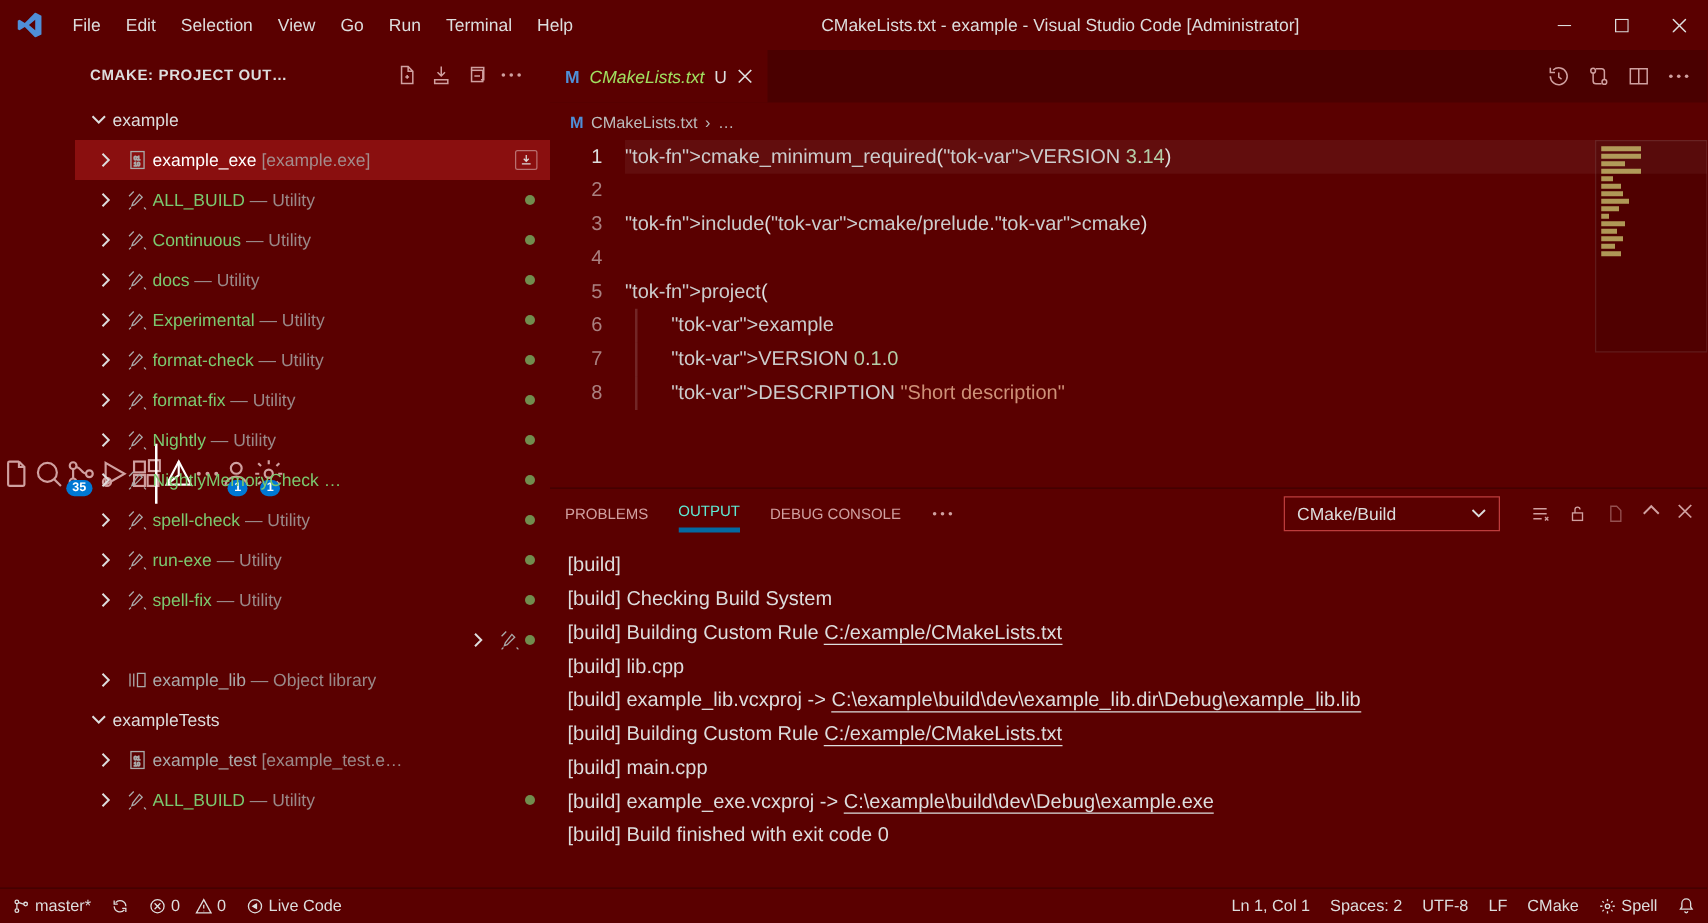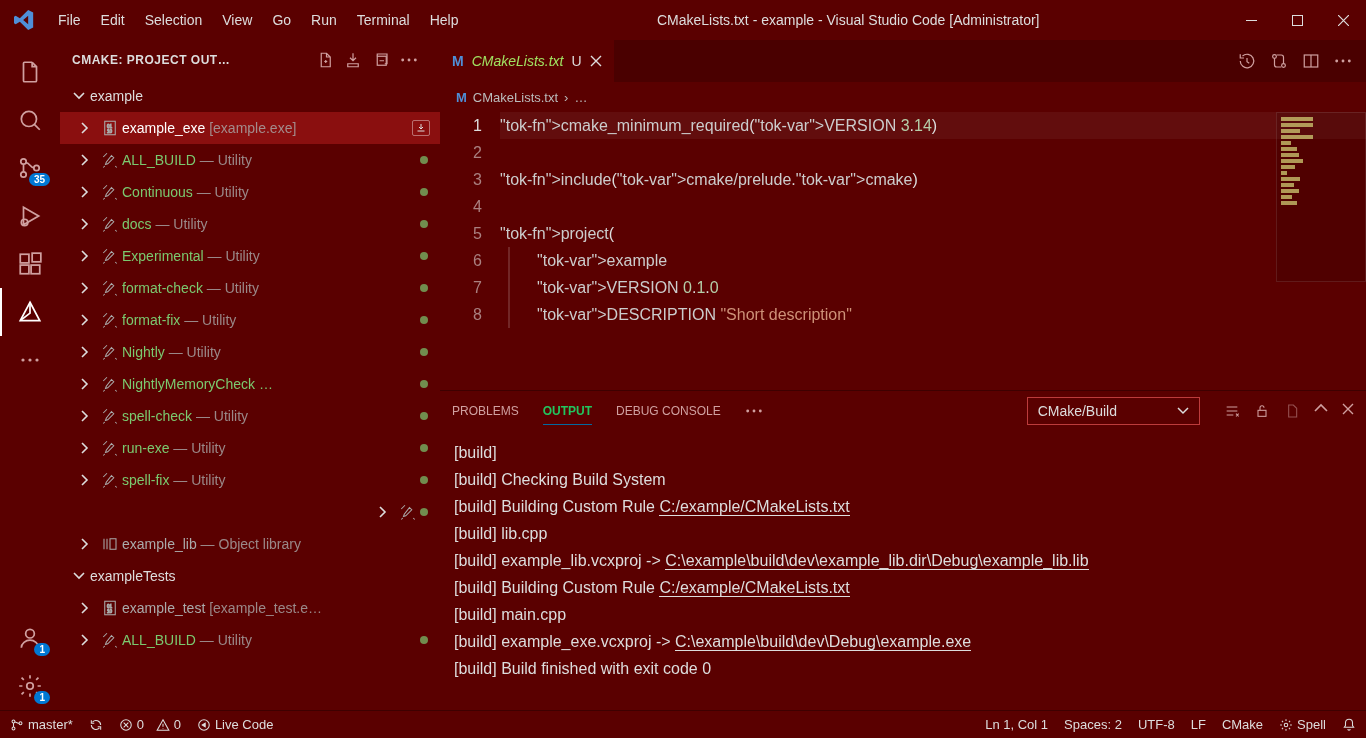--- a/index.html
+++ b/index.html
@@ -6,21 +6,21 @@
 body { background: #5a0000; color: #ccc; width: 1366px; height: 738px; overflow: hidden; display: flex; flex-direction: column; }
 .titlebar { height: 40px; background: #5a0000; display: flex; align-items: center; font-size: 14px; color: #ddd; }
 .titlebar .vscode-icon { width: 48px; display: flex; justify-content: center; }
 .menu-item { padding: 0 10px; cursor: pointer; }
 .titlebar .title { flex: 1; text-align: center; color: #ddd; }
 .win-controls { display: flex; }
 .win-btn { width: 46px; height: 40px; display: flex; align-items: center; justify-content: center; cursor: pointer; }
 
 .main { flex: 1; display: flex; min-height: 0; }
 
-.activitybar { width: 60px; background: #5a0000; display: flex; flex-direction: column; align-items: center; padding-top: 8px; }
+.activitybar { width: 60px; background: #5a0000; display: flex; flex-direction: row; align-items: center; padding-top: 8px; }
 .act-item { width: 48px; height: 48px; display: flex; align-items: center; justify-content: center; color: #d0a0a0; cursor: pointer; position: relative; }
 .act-item.active { color: #fff; }
 .act-item.active::before { content: ""; position: absolute; left: -6px; top: 0; bottom: 0; width: 2px; background: #fff; }
 .act-badge { position: absolute; bottom: 6px; right: 4px; background: #0078d4; color: #fff; font-size: 10px; border-radius: 10px; padding: 1px 5px; font-weight: bold; }
 .act-spacer { flex: 1; }
 
 .sidebar { width: 380px; background: #5a0000; display: flex; flex-direction: column; }
 .sidebar-header { height: 40px; display: flex; align-items: center; padding: 0 12px; color: #ddd; font-size: 12px; font-weight: 600; letter-spacing: 0.5px; }
 .sidebar-header .lbl { flex: 1; white-space: nowrap; overflow: hidden; text-overflow: ellipsis; }
 .sidebar-header .hicon { width: 28px; text-align: center; color: #d0a0a0; cursor: pointer; }
@@ -57,21 +57,21 @@
 .tok-num { color: #b5cea8; }
 .tok-str { color: #ce9178; }
 .tok-punc { color: #ddd; }
 .indent-guide { border-left: 1px solid rgba(255,255,255,0.15); border-right: 1px solid rgba(255,255,255,0.15); display: inline-block; width: 1px; margin-left: 8px; margin-right: 27px; height: 27px; vertical-align: top; }
 .minimap { position: absolute; right: 0; top: 0; width: 90px; height: 170px; background: rgba(0,0,0,0.1); border: 1px solid rgba(255,255,255,0.1); font-size: 2px; line-height: 3px; padding: 4px; overflow: hidden; color: #d8d87a; }
 .minimap .mm-line { height: 4px; background: linear-gradient(90deg, rgba(216,216,122,0.7) 0%, rgba(216,216,122,0.7) 40%, transparent 40%); margin-bottom: 2px; }
 
 .panel { height: 320px; display: flex; flex-direction: column; border-top: 1px solid rgba(0,0,0,0.3); background: #5a0000; }
 .panel-tabs { height: 40px; display: flex; align-items: center; padding: 0 12px; gap: 24px; font-size: 12px; color: #d0a0a0; }
 .panel-tab { cursor: pointer; padding: 6px 0; }
-.panel-tab.active { color: #22c55e; border-bottom: 1px solid #0369a1; font-weight: bold; }
+.panel-tab.active { color: #5eead4; border-bottom: 4px solid #0369a1; }
 .panel-fill { flex: 1; }
 .channel-select { border: 1px solid rgba(255,100,100,0.6); background: transparent; color: #ddd; height: 28px; padding: 0 10px; display: flex; align-items: center; gap: 60px; font-size: 14px; cursor: pointer; }
 .panel-actions { display: flex; gap: 14px; color: #d0a0a0; }
 .panel-actions span { cursor: pointer; }
 .output { flex: 1; font-family: "Consolas", monospace; font-size: 16px; color: #ddd; padding: 8px 14px; overflow-y: auto; line-height: 27px; }
 .output .link { border-bottom: 1px solid #ddd; }
 
 .statusbar { height: 28px; background: #5a0000; display: flex; align-items: center; font-size: 13px; color: #ddd; padding: 0 10px; gap: 16px; border-top: 1px solid rgba(0,0,0,0.3); }
 .statusbar .sitem { display: flex; align-items: center; gap: 4px; cursor: pointer; }
 .statusbar .sfill { flex: 1; }

